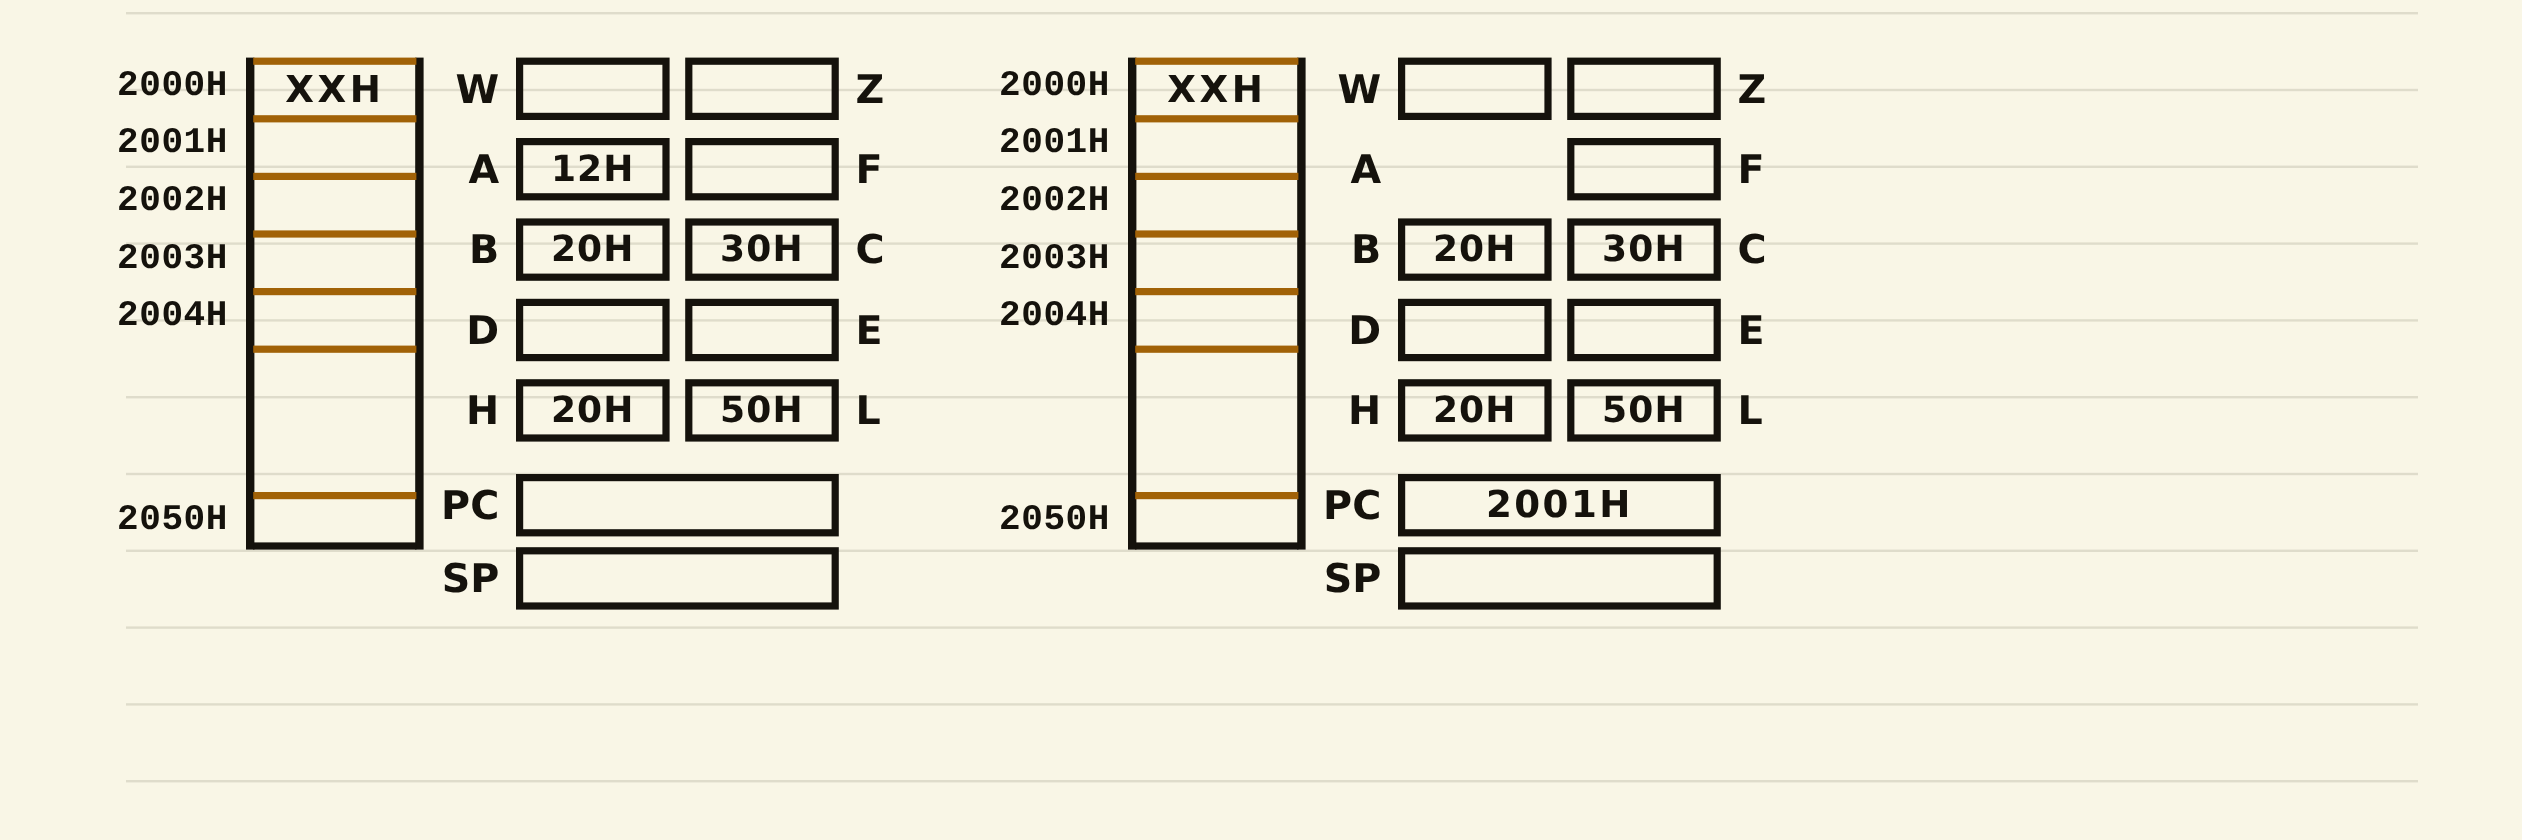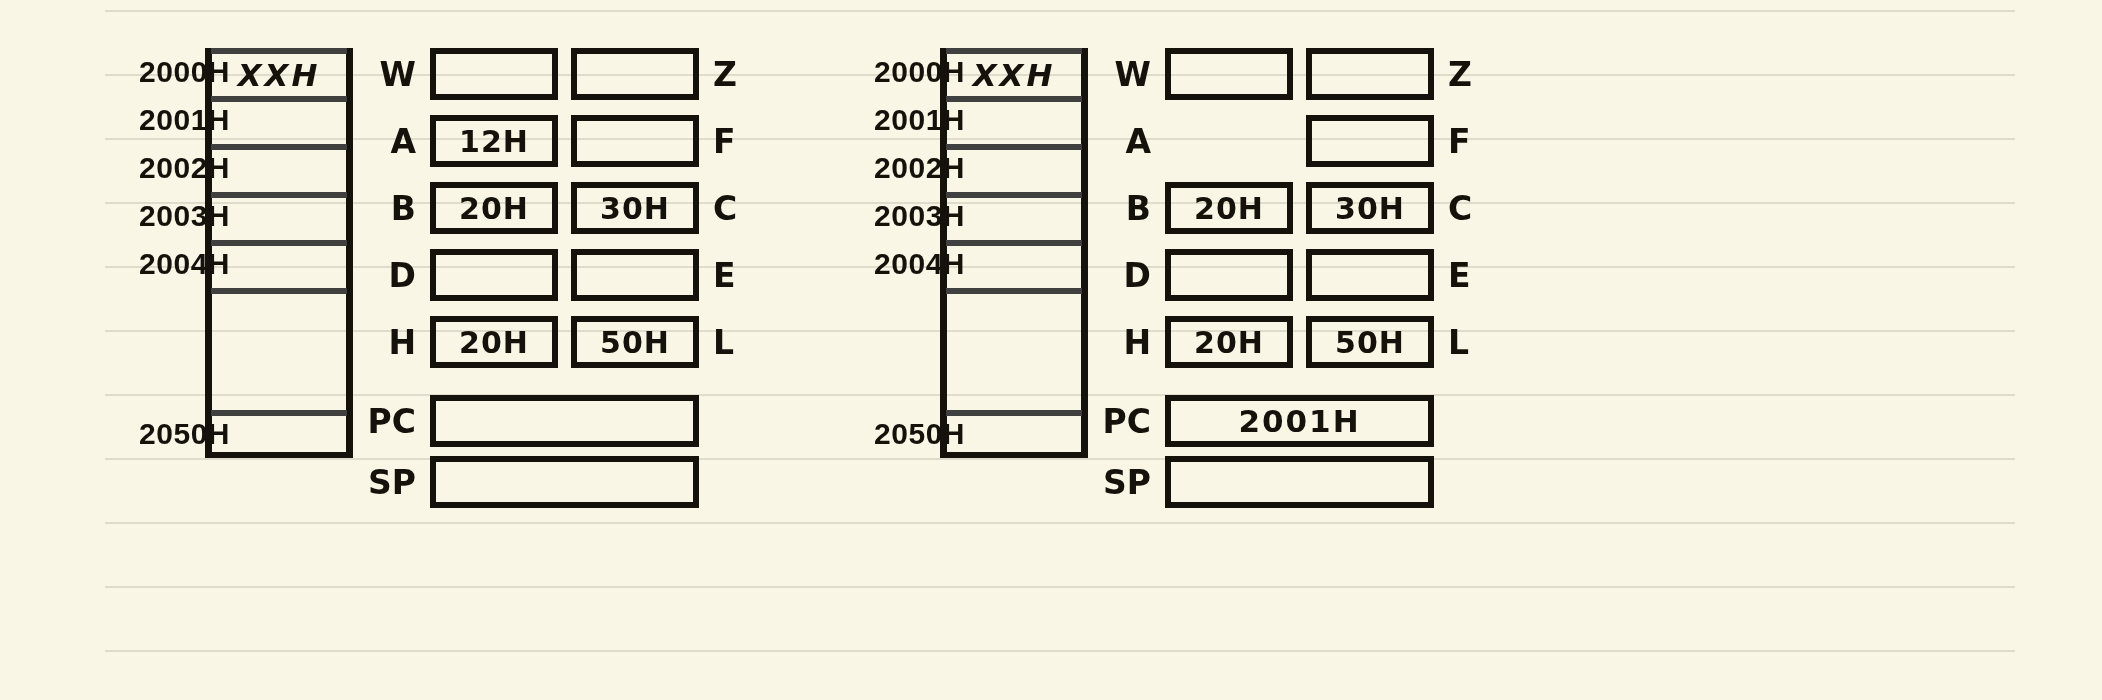--- a/index.html
+++ b/index.html
@@ -46,49 +46,47 @@
     position: absolute;
     box-sizing: border-box;
     border-left: 7px solid #15120c;
     border-right: 7px solid #15120c;
   }
   .mem-cell {
     position: absolute;
     left: -1px;
     right: -1px;
     box-sizing: border-box;
-    border-top: 6px solid #404040;
-    font-style: italic;
+    border-top: 6px solid #a16207;
   }
   .mem-cell.last { border-bottom: 6px solid #15120c; }
   .mem-val {
     position: absolute;
     left: 0; right: 0;
     top: 50%;
     transform: translateY(-50%);
     text-align: center;
     font-family: "DejaVu Sans", sans-serif;
     font-weight: 700;
     font-size: 31px;
     letter-spacing: 3px;
     color: #15120c;
   }
 
   
   .addr-label {
     position: absolute;
     text-align: right;
-    font-family: Liberation Sans, sans-serif;
+    font-family: Liberation Mono, monospace;
     font-weight: 700;
     font-size: 30px;
     color: #15120c;
     letter-spacing: 0.5px;
     white-space: nowrap;
     transform: translateY(-50%);
-    margin-left: 40px;
   }
 
   
   .reg-row { position: absolute; }
   .reg-name-left, .reg-name-right {
     position: absolute;
     top: 50%;
     transform: translateY(-50%);
     font-family: "DejaVu Sans", sans-serif;
     font-weight: 700;

